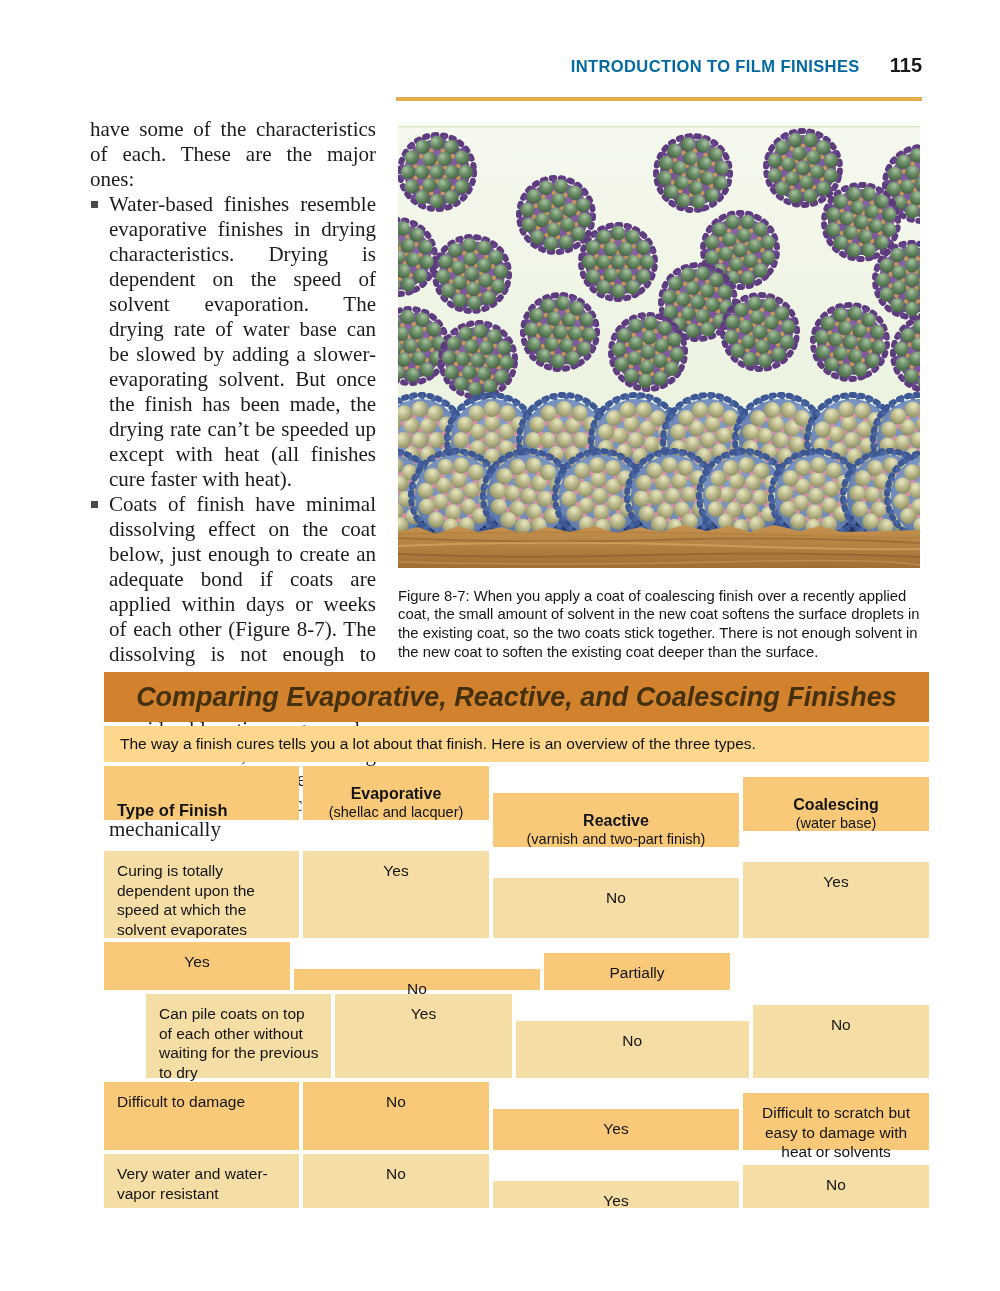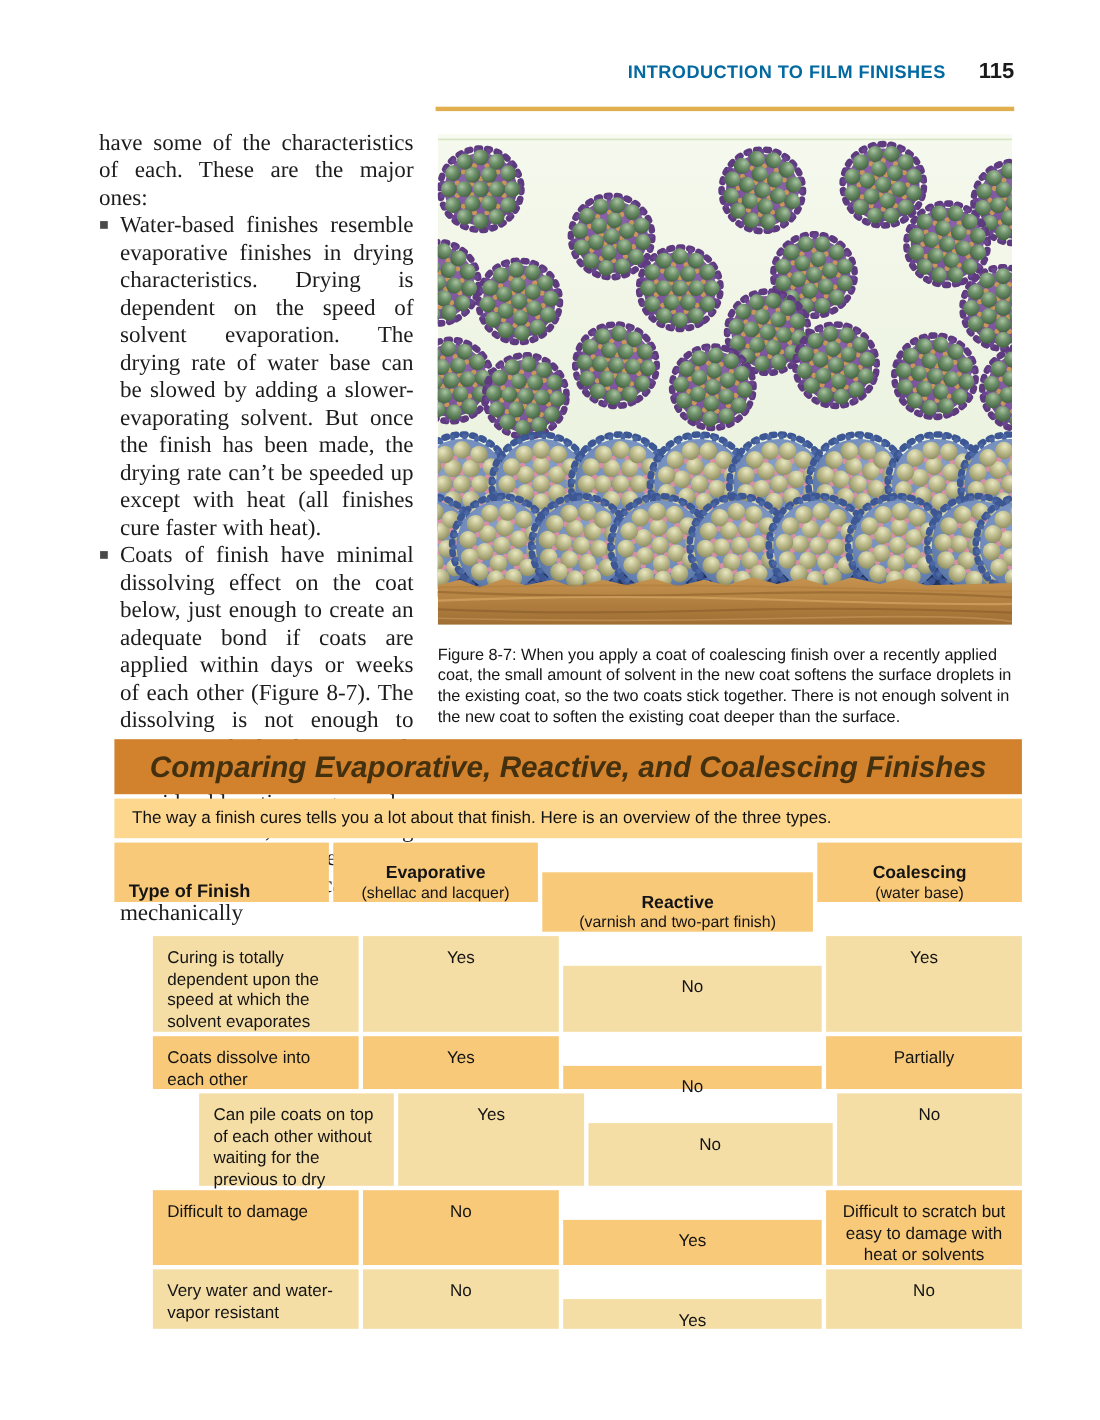--- a/index.html
+++ b/index.html
@@ -42,31 +42,31 @@
   .cmp-title{
     height:50px;background:#D2812D;color:#42300f;
     font-style:italic;font-weight:600;font-size:27px;
     display:flex;align-items:center;justify-content:center;margin-bottom:4px;
   }
   .cmp-intro{
     height:36px;background:#FCD78D;font-size:15.5px;color:#111;
     display:flex;align-items:center;padding-left:16px;box-sizing:border-box;margin-bottom:4px;
   }
   .row{display:flex;gap:4px;margin-bottom:4px;}
-  .c1{width:195px;} .c2{width:186px;} .c3{width:246px;margin-top:27px;} .c4{width:186px;}
+  .c1{width:195px;} .c2{width:186px;} .c3{width:246px;margin-top:27px;} .c4{width:186px;margin-top:11px;}
   .hdr > div{height:54px;background:#F8C979;display:flex;flex-direction:column;justify-content:flex-end;text-align:center;box-sizing:border-box;}
   .hdr .hc1{align-items:flex-start;padding-left:13px;}
   .hdr .nm{font-weight:bold;font-size:16px;color:#141414;}
   .hdr .hc1 .nm{font-size:16.5px;}
   .hdr .sub{font-size:14.5px;color:#141414;margin-top:1px;}
   .r-light > div{background:#F5DEA5;}
   .r-dark  > div{background:#F8C979;}
   .rh1{height:87px;} .rh2{height:48px;} .rh3{height:84px;padding-left:42px;} .rh4{height:68px;} .rh5{height:54px;}
   .row .cell{box-sizing:border-box;font-size:15.5px;line-height:19.5px;color:#141414;}
-  .row .crit{padding:10px 12px 0 13px;text-align:left;margin-left:35px;}
+  .row .crit{padding:10px 12px 0 13px;text-align:left;}
   .row .val{padding:10px 8px 0;text-align:center;}
 </style>
 </head>
 <body>
 
 <div class="running-head">
   <span class="rh-title">INTRODUCTION TO FILM FINISHES</span>
   <span class="rh-num">115</span>
 </div>
 <div class="rh-rule"></div>
@@ -283,21 +283,20 @@
   </div>
 
   <div class="row r-light rh1">
     <div class="c1 cell crit">Curing is totally dependent upon the speed at which the solvent evaporates</div>
     <div class="c2 cell val">Yes</div>
     <div class="c3 cell val">No</div>
     <div class="c4 cell val">Yes</div>
   </div>
 
   <div class="row r-dark rh2">
-    <div class="c1 cell crit">Coats dissolve into each other</div>
     <div class="c2 cell val">Yes</div>
     <div class="c3 cell val">No</div>
     <div class="c4 cell val">Partially</div>
   </div>
 
   <div class="row r-light rh3">
     <div class="c1 cell crit">Can pile coats on top of each other without waiting for the previous to dry</div>
     <div class="c2 cell val">Yes</div>
     <div class="c3 cell val">No</div>
     <div class="c4 cell val">No</div>

